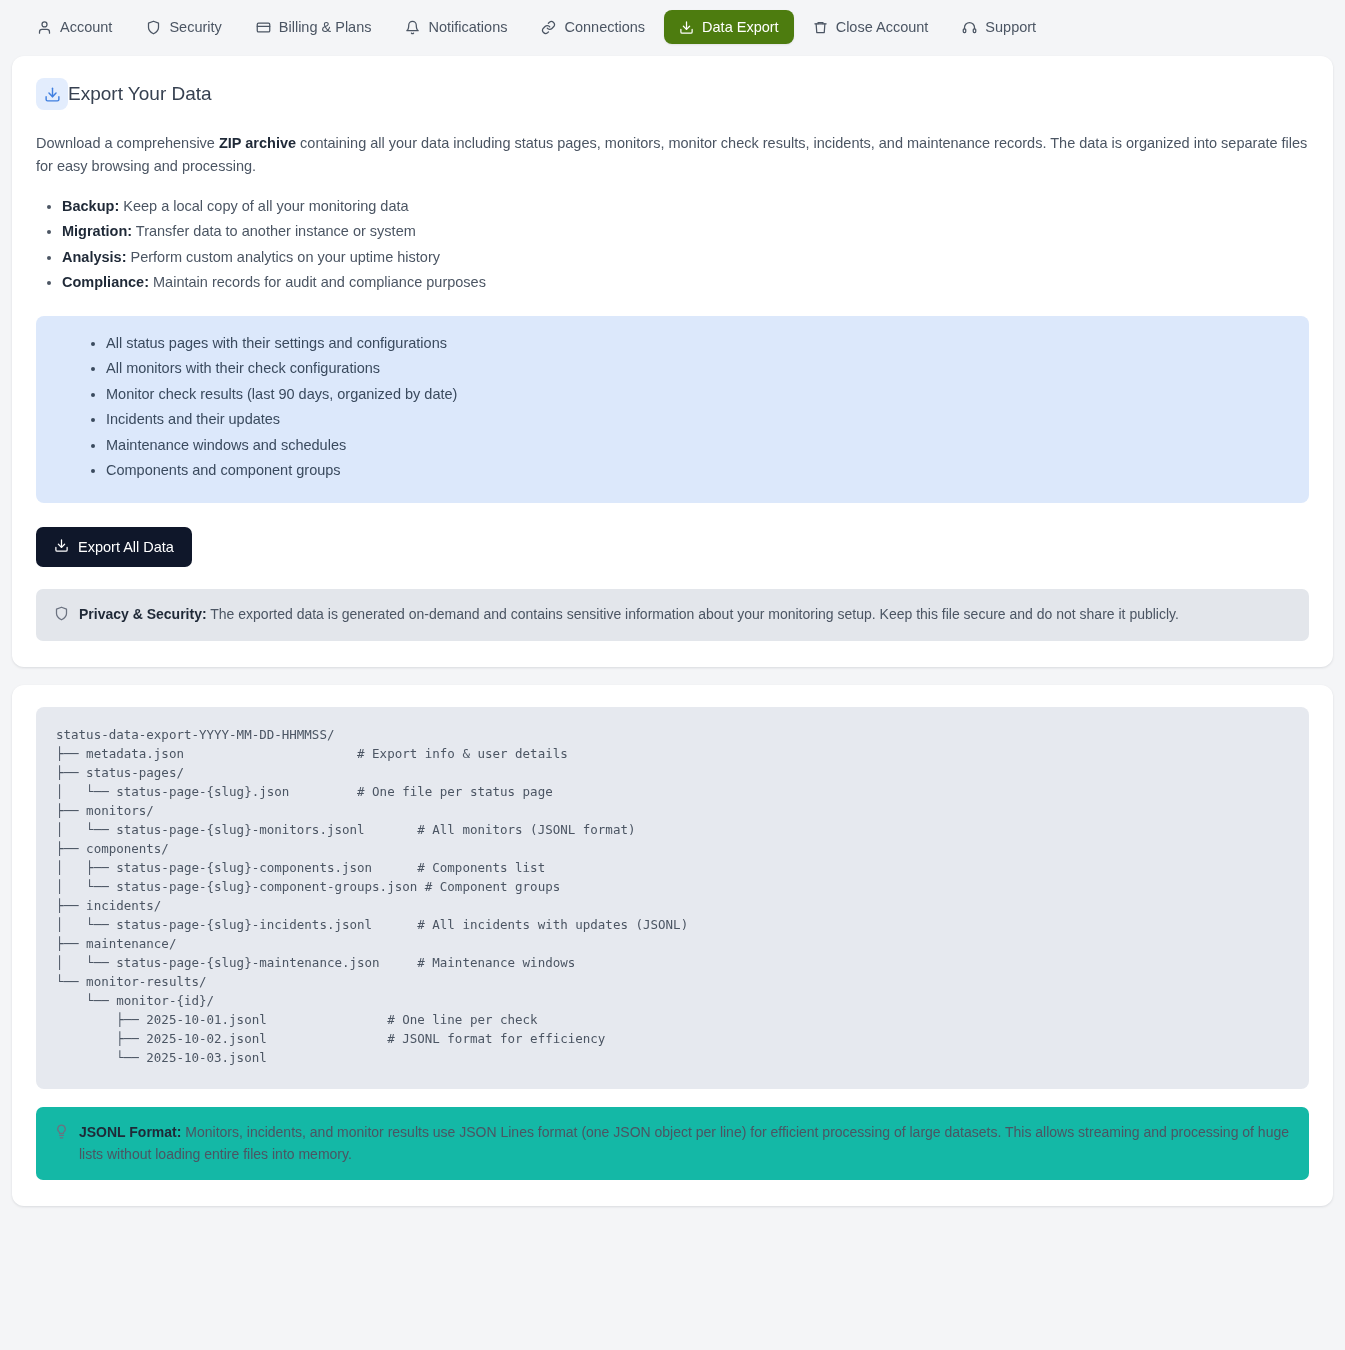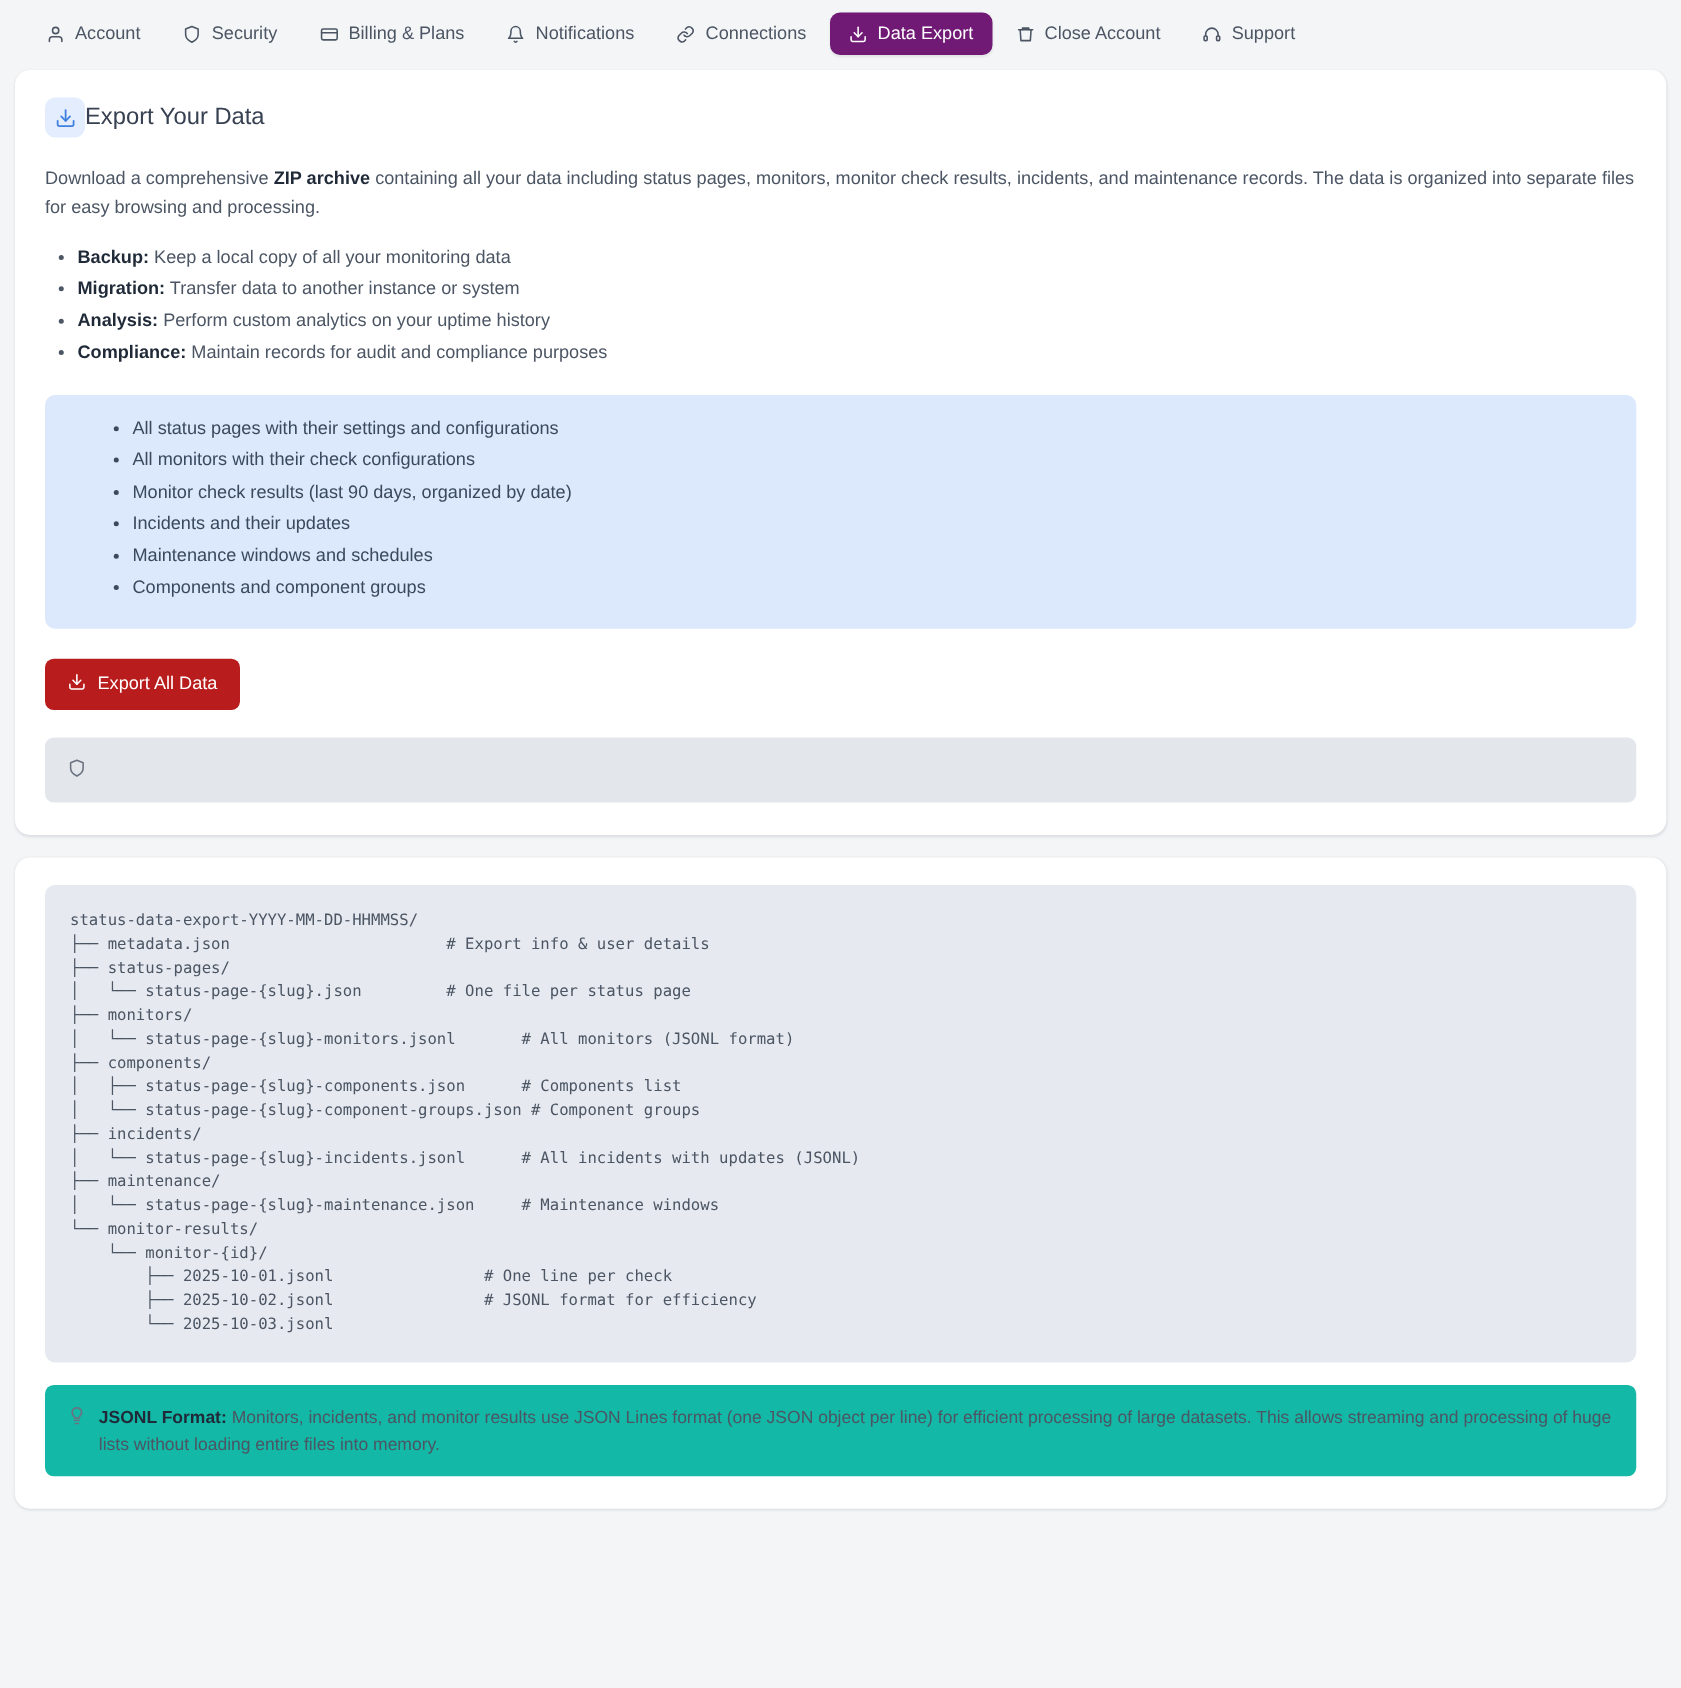--- a/index.html
+++ b/index.html
@@ -25,21 +25,21 @@
     gap: 8px;
     padding: 9px 15px;
     border-radius: 8px;
     font-size: 14.5px;
     color: #4b5563;
     white-space: nowrap;
     cursor: pointer;
   }
   .nav-item .ic { display: inline-flex; align-items: center; }
   .nav-item.active {
-    background: #701a75;
+    background: #4d7c0f;
     color: #ffffff;
     box-shadow: 0 1px 2px rgba(0,0,0,.08);
     text-align: right;
   }
 
   
   .card {
     margin: 0 12px 18px 12px;
     background: #ffffff;
     border-radius: 12px;
@@ -110,21 +110,21 @@
     line-height: 1.55;
     color: #3a4a5e;
     margin-bottom: 3px;
   }
 
   
   .btn-primary {
     display: inline-flex;
     align-items: center;
     gap: 9px;
-    background: #b91c1c;
+    background: #0f172a;
     color: #fff;
     font-size: 14.5px;
     border: none;
     border-radius: 7px;
     padding: 11px 18px;
     cursor: pointer;
     font-family: inherit;
   }
 
   
@@ -299,20 +299,21 @@
     </span>
     <span>Export All Data</span>
   </button>
 
   <div class="notice gray">
     <span class="nic">
       <svg width="15" height="15" viewBox="0 0 24 24" fill="none" stroke="currentColor" stroke-width="2" stroke-linecap="round" stroke-linejoin="round">
           <path d="M12 22s8-4 8-10V5l-8-3-8 3v7c0 6 8 10 8 10z"></path>
         </svg>
     </span>
+    <span><b>Privacy &amp; Security:</b><span> The exported data is generated on-demand and contains sensitive information about your monitoring setup. Keep this file secure and do not share it publicly.</span></span>
   </div>
 
 </div>
 
 <div class="card">
 
 
 
   <div class="treebox">status-data-export-YYYY-MM-DD-HHMMSS/
 ├── metadata.json                       # Export info &amp; user details

